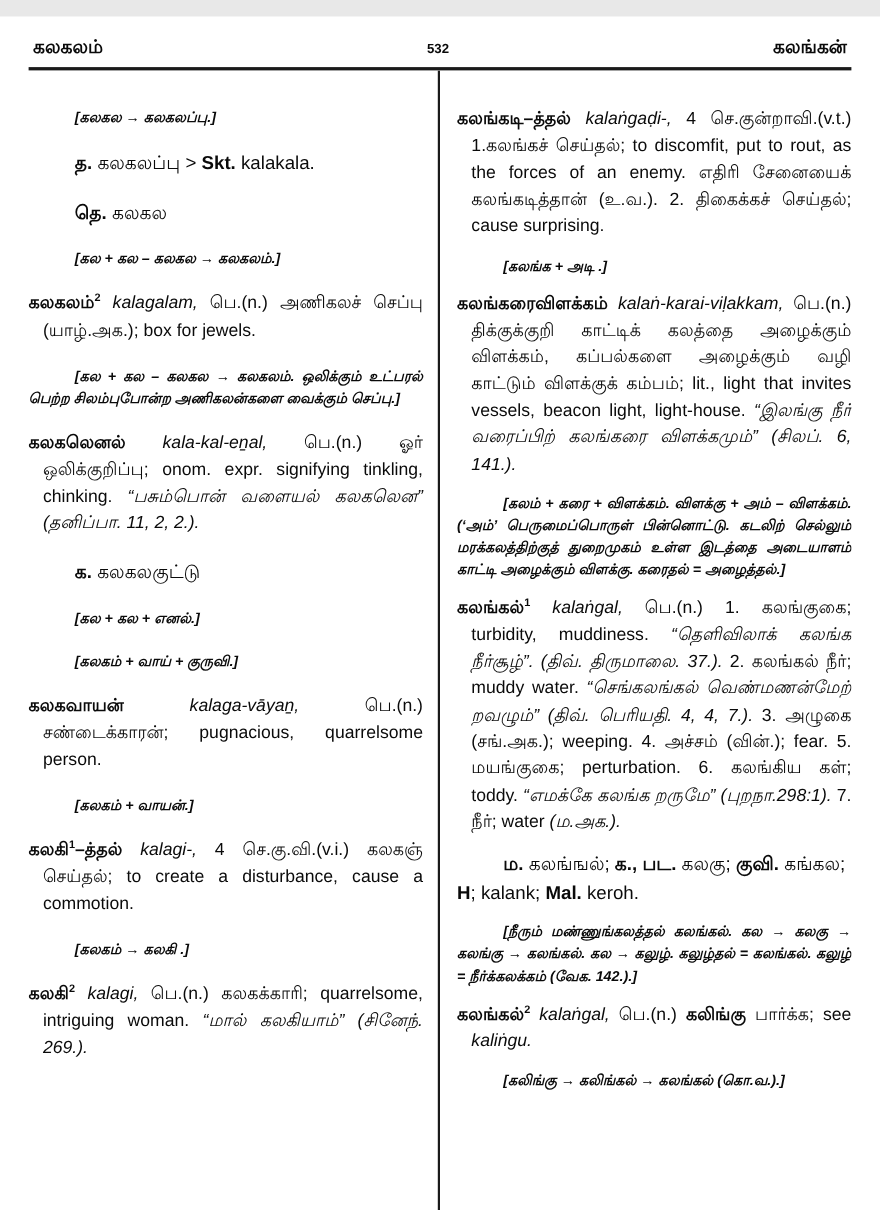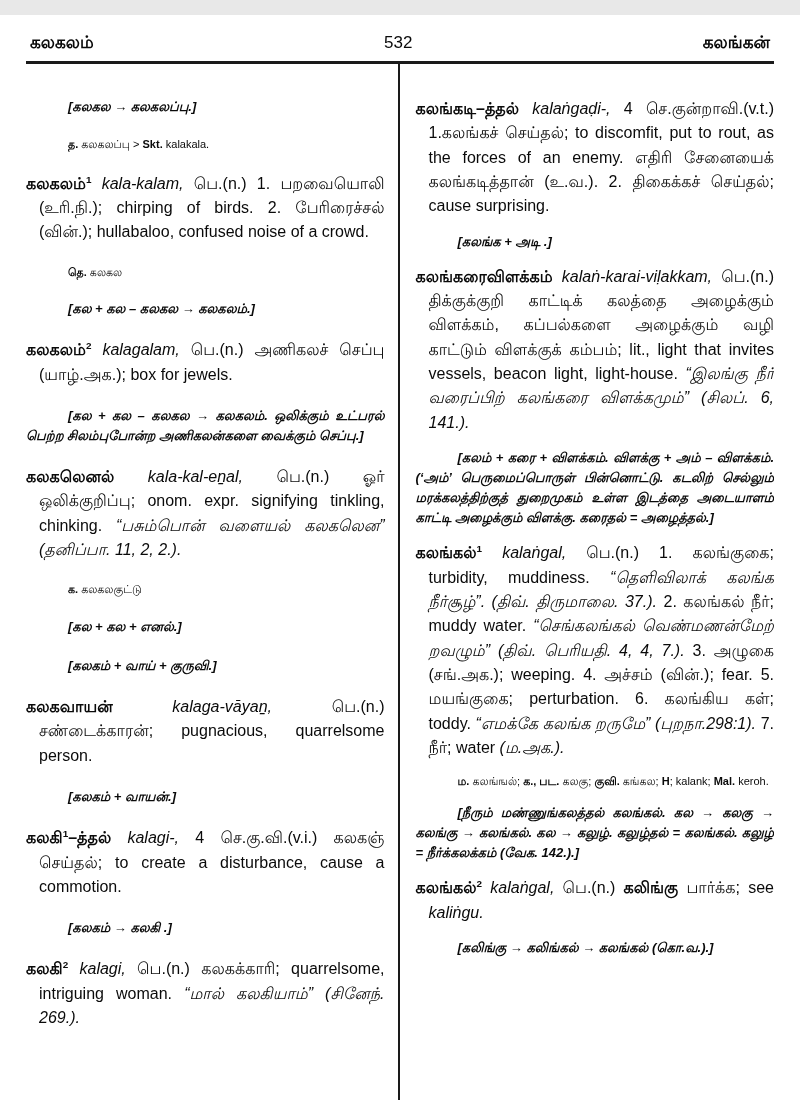--- a/index.html
+++ b/index.html
@@ -5,37 +5,37 @@
   html,body{margin:0;padding:0;background:#e8e8e8;}
   .page{
     width:800px;height:1100px;margin:15px auto;background:#ffffff;color:#0a0a0a;
     box-sizing:border-box;padding:12px 26px 0 26px;overflow:hidden;position:relative;
     font-family:"Liberation Sans","DejaVu Sans",sans-serif;
   }
   header.pg{
     display:flex;justify-content:space-between;align-items:baseline;
     font-weight:bold;font-size:17px;padding:6px 4px 7px 4px;
   }
-  .pg-num{font-size:17px;font-weight:normal;}
+  .pg-num{font-size:12px;font-weight:bold;}
   .rule{border-top:3px solid #1a1a1a;height:0;}
   .columns{display:flex;height:1036px;overflow:hidden;}
   .divider{width:2px;background:#1a1a1a;flex:0 0 2px;}
   .col{flex:1 1 0;box-sizing:border-box;padding-top:33px;min-width:0;}
   #col-left{padding-right:13px;}
   #col-right{padding-left:16px;}
 
   p.entry{
     margin:0 0 15px 0;font-size:16px;line-height:1.52;text-align:justify;
     padding-left:13px;text-indent:-13px;
   }
   p.etym{
     margin:0 0 15px 0;font-size:13px;line-height:1.55;text-indent:42px;text-align:justify;
   }
   p.cog{
-    margin:0 0 15px 0;font-size:11px;line-height:1.5;text-indent:42px;
+    margin:0 0 15px 0;font-size:17px;line-height:1.5;text-indent:42px;
   }
   #col-left p{margin-bottom:19px;}
   #col-right p{margin-bottom:13px;}
 
   .s-hw{font-weight:bold;}
   .s-b{font-weight:bold;}
   .s-tr{font-style:italic;}
   .s-i{font-style:italic;}
   .s-bi{font-weight:bold;font-style:italic;}
   sup.s-sup{font-weight:bold;font-size:0.62em;line-height:0;}
@@ -47,21 +47,20 @@
   <header class="pg">
     <span>கலகலம்</span>
     <span class="pg-num">532</span>
     <span>கலங்கன்</span>
   </header>
   <div class="rule"></div>
   <main class="columns">
     <section class="col" id="col-left">
         <p class="etym"><span class="s-bi">[கலகல → கலகலப்பு.]</span></p>
         <p class="cog"><span class="s-b">த. </span><span class="s-n">கலகலப்பு &gt; </span><span class="s-b">Skt. </span><span class="s-n">kalakala.</span></p>
-        <p class="entry"><span class="s-hw">கலகலம்</span><sup class="s-sup">1</sup><span class="s-n"> </span><span class="s-tr">kala-kalam,</span><span class="s-n"> பெ.(n.) 1. பறவையொலி (உரி.நி.); chirping of birds. 2. பேரிரைச்சல் (வின்.); hullabaloo, confused noise of a crowd.</span></p>
         <p class="cog"><span class="s-b">தெ. </span><span class="s-n">கலகல</span></p>
         <p class="etym"><span class="s-bi">[கல + கல – கலகல → கலகலம்.]</span></p>
         <p class="entry"><span class="s-hw">கலகலம்</span><sup class="s-sup">2</sup><span class="s-n"> </span><span class="s-tr">kalagalam,</span><span class="s-n"> பெ.(n.) அணிகலச் செப்பு (யாழ்.அக.); box for jewels.</span></p>
         <p class="etym"><span class="s-bi">[கல + கல – கலகல → கலகலம். ஒலிக்கும் உட்பரல் பெற்ற சிலம்புபோன்ற அணிகலன்களை வைக்கும் செப்பு.]</span></p>
         <p class="entry"><span class="s-hw">கலகலெனல்</span><span class="s-n"> </span><span class="s-tr">kala-kal-eṉal,</span><span class="s-n"> பெ.(n.) ஓர் ஒலிக்குறிப்பு; onom. expr. signifying tinkling, chinking. </span><span class="s-i">“பசும்பொன் வளையல் கலகலென” (தனிப்பா. 11, 2, 2.).</span></p>
         <p class="cog"><span class="s-b">க. </span><span class="s-n">கலகலகுட்டு</span></p>
         <p class="etym"><span class="s-bi">[கல + கல + எனல்.]</span></p>
         <p class="etym"><span class="s-bi">[கலகம் + வாய் + குருவி.]</span></p>
         <p class="entry"><span class="s-hw">கலகவாயன்</span><span class="s-n"> </span><span class="s-tr">kalaga-vāyaṉ,</span><span class="s-n"> பெ.(n.) சண்டைக்காரன்; pugnacious, quarrelsome person.</span></p>
         <p class="etym"><span class="s-bi">[கலகம் + வாயன்.]</span></p>

